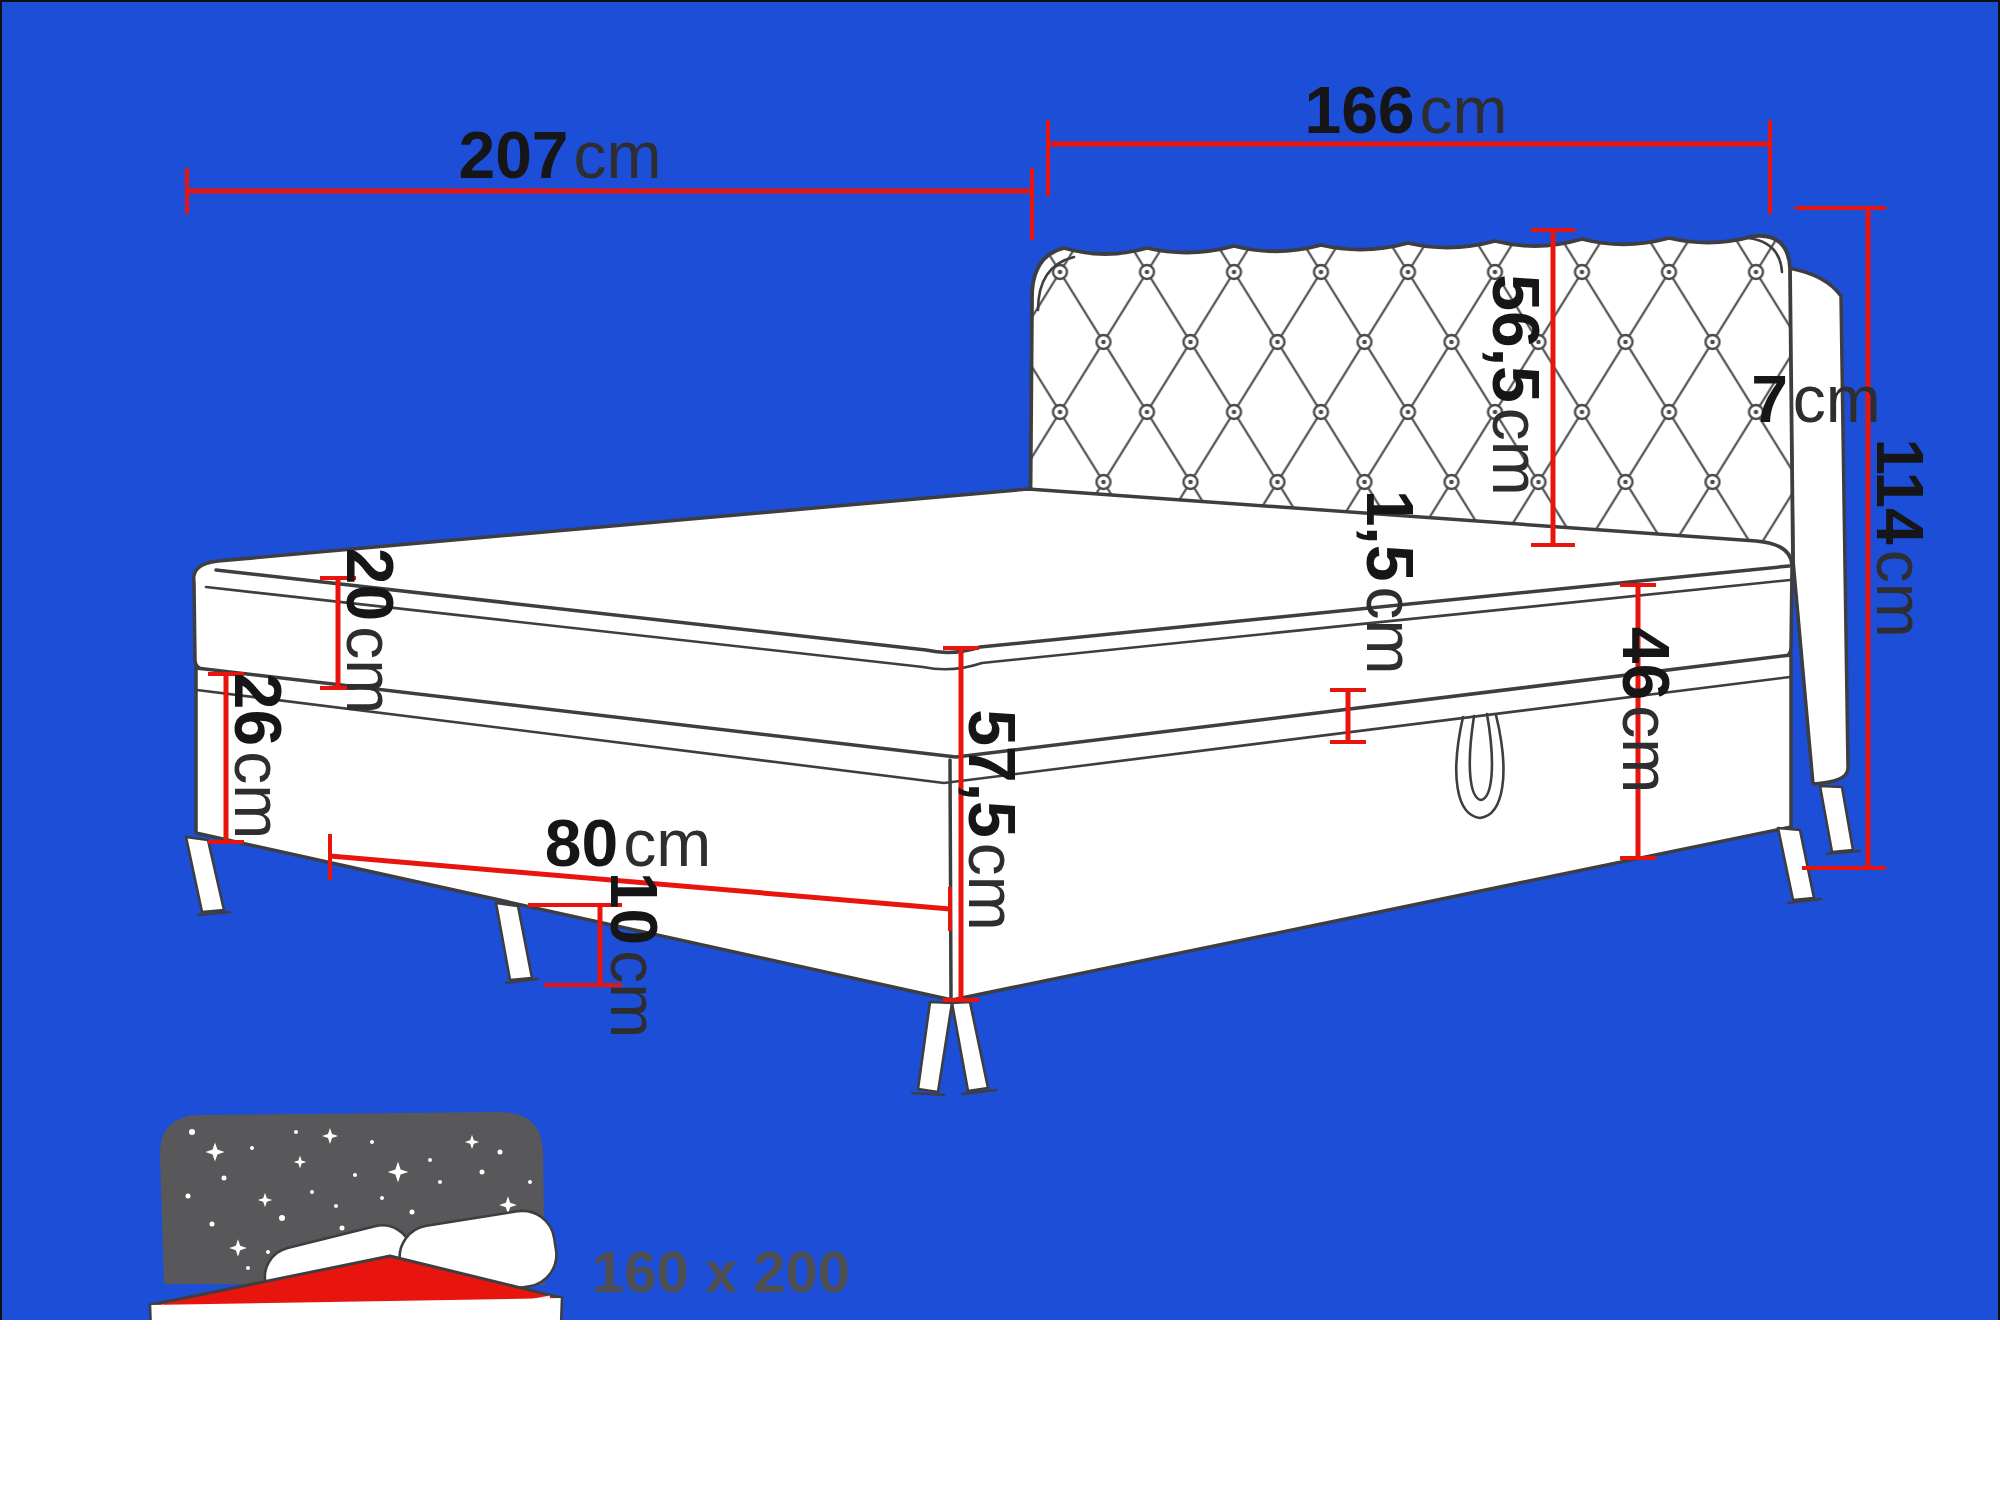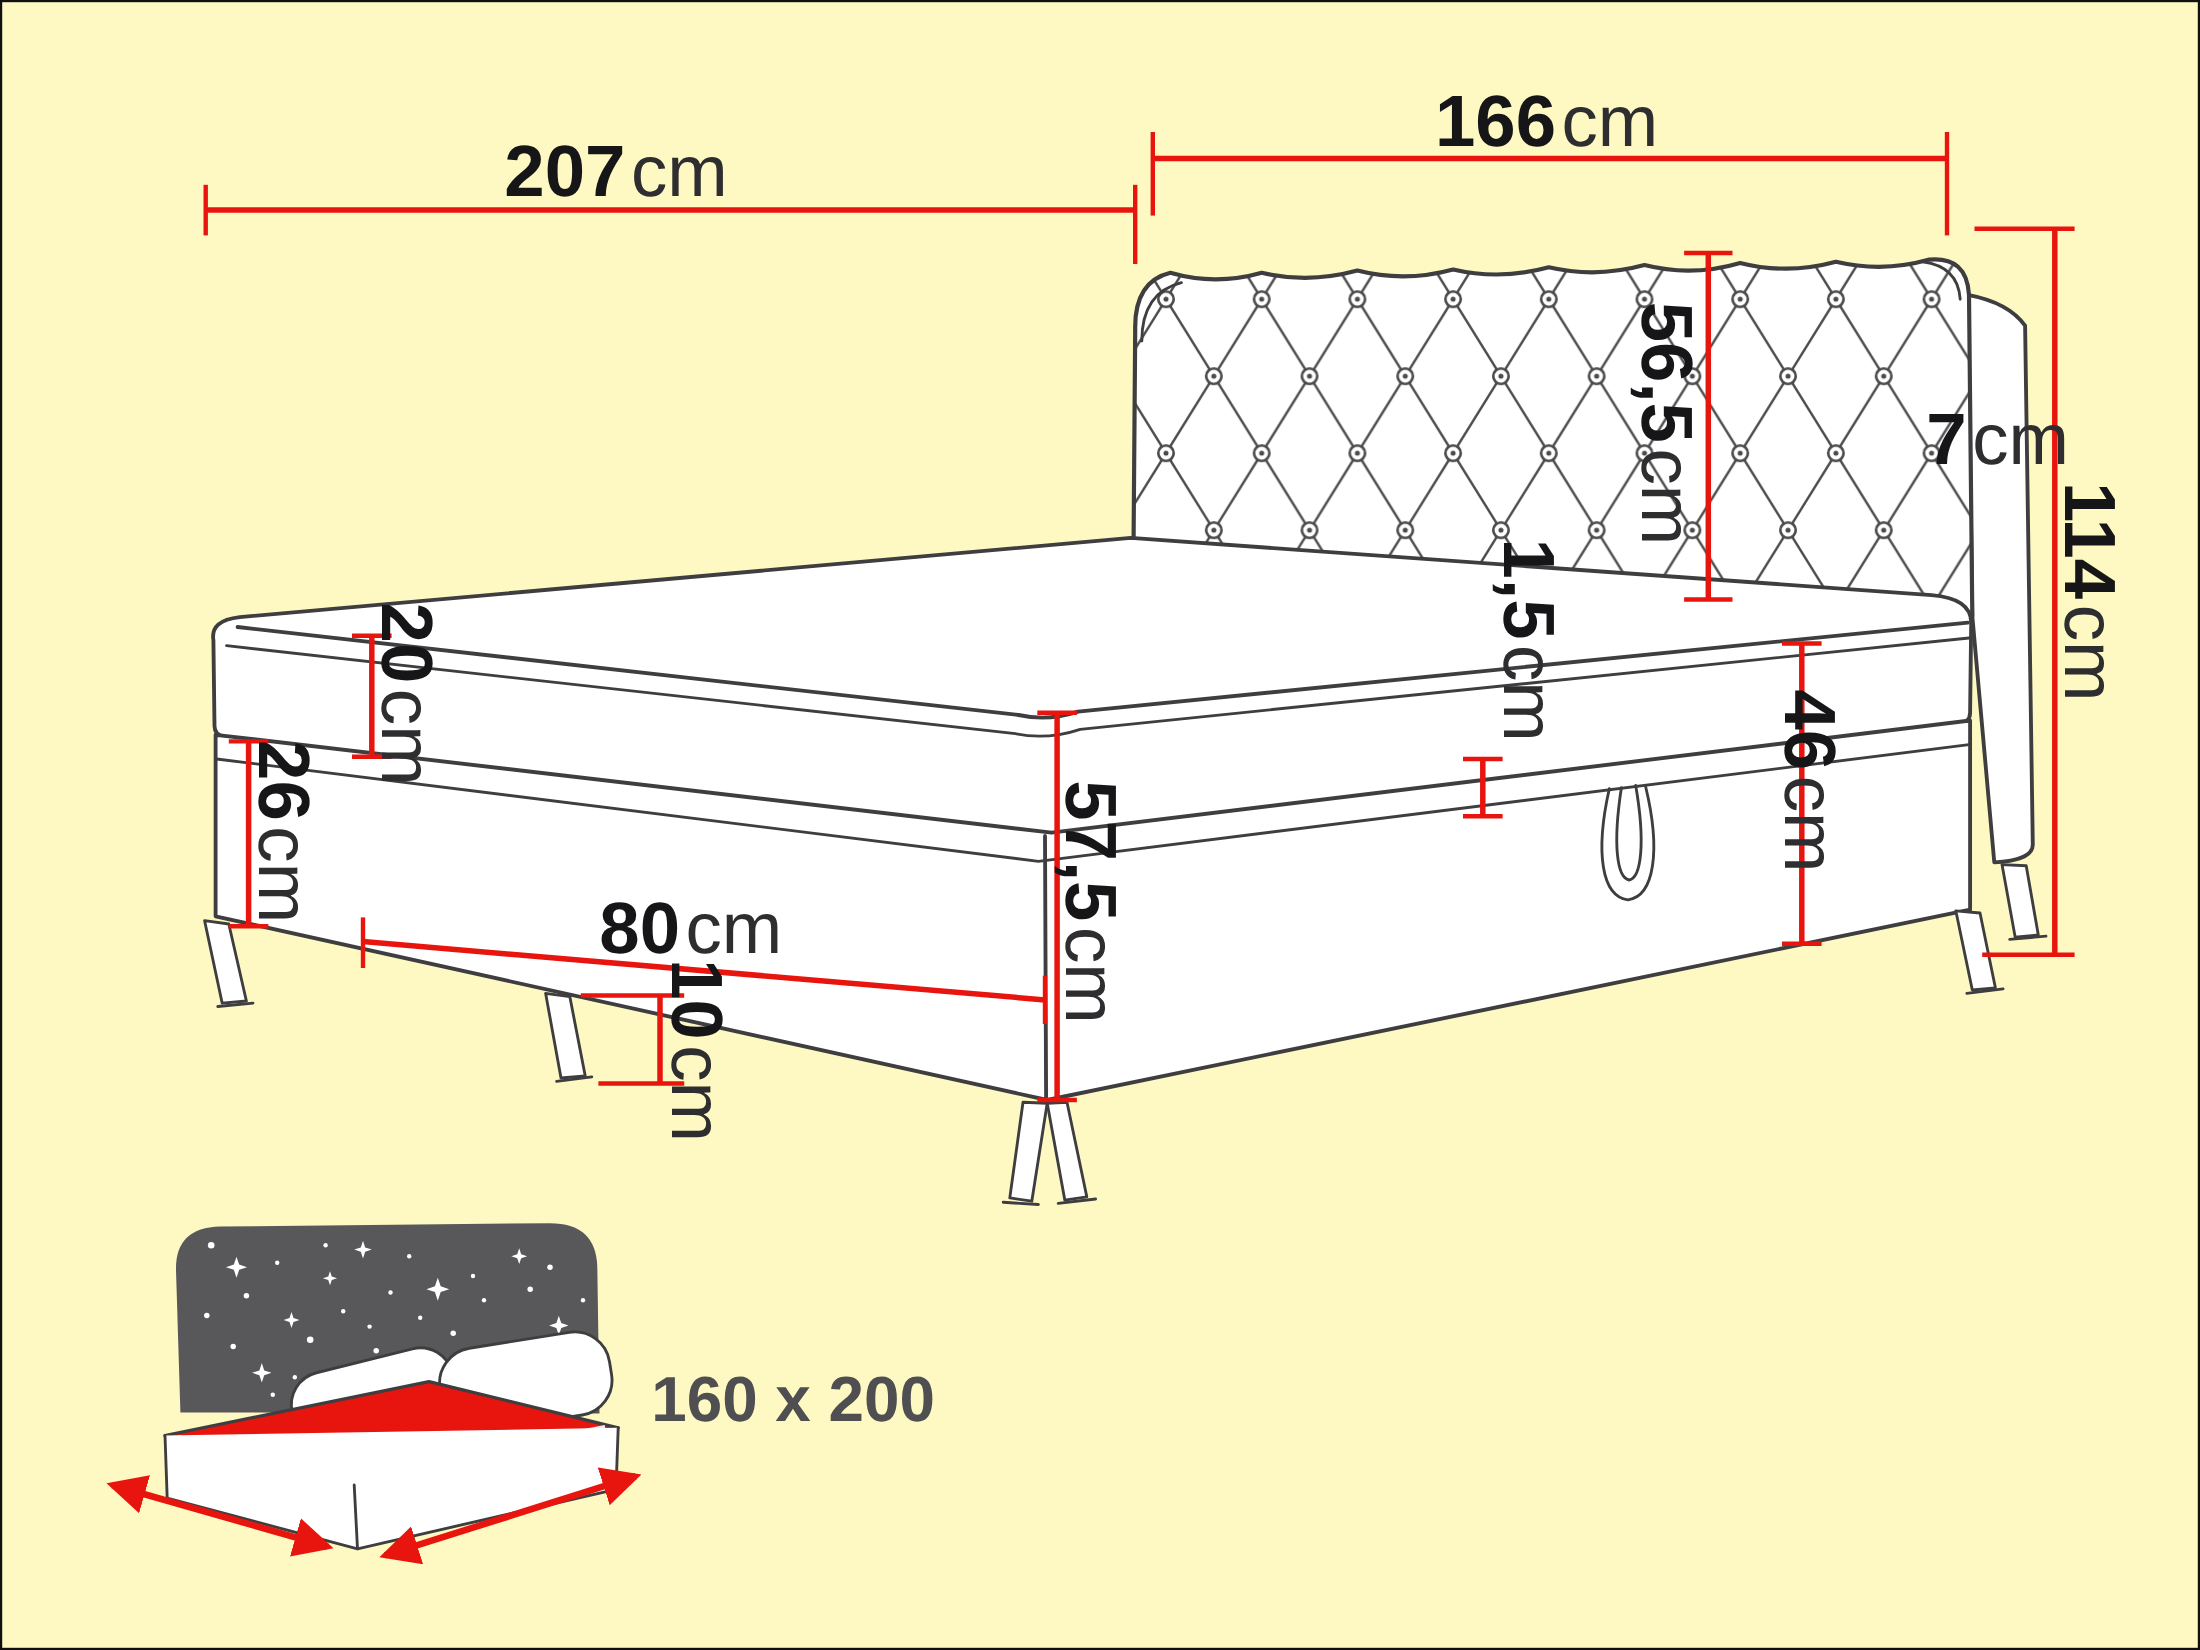--- a/index.html
+++ b/index.html
@@ -1,16 +1,16 @@
 <!DOCTYPE html>
 <html><head>
 <meta charset="utf-8">
 <style>
   html,body{margin:0;padding:0;background:#fff;}
-  .stage{width:2000px;height:1500px;position:relative;background:#fef9c3;}
+  .stage{width:2000px;height:1320px;position:relative;background:#1d4ed8;}
   svg{display:block;}
   text{font-family:"Liberation Sans",sans-serif;fill:#1d1d1f;}
   .dim-label{font-size:66px;}
   .dim-label .num{font-weight:bold;fill:#161618;}
   .dim-label .unit{font-weight:normal;fill:#2e2e30;}
   .size-label{font-size:58px;font-weight:bold;fill:#4f4f51;}
   .outline{stroke:#3e3e40;stroke-width:3.5;fill:none;stroke-linejoin:round;stroke-linecap:round;}
   .outline-fill{stroke:#3e3e40;stroke-width:3.5;fill:#ffffff;stroke-linejoin:round;stroke-linecap:round;}
   .thin{stroke-width:2.6;}
   .redline{stroke:#e8150e;stroke-width:5;fill:none;stroke-linecap:butt;}

